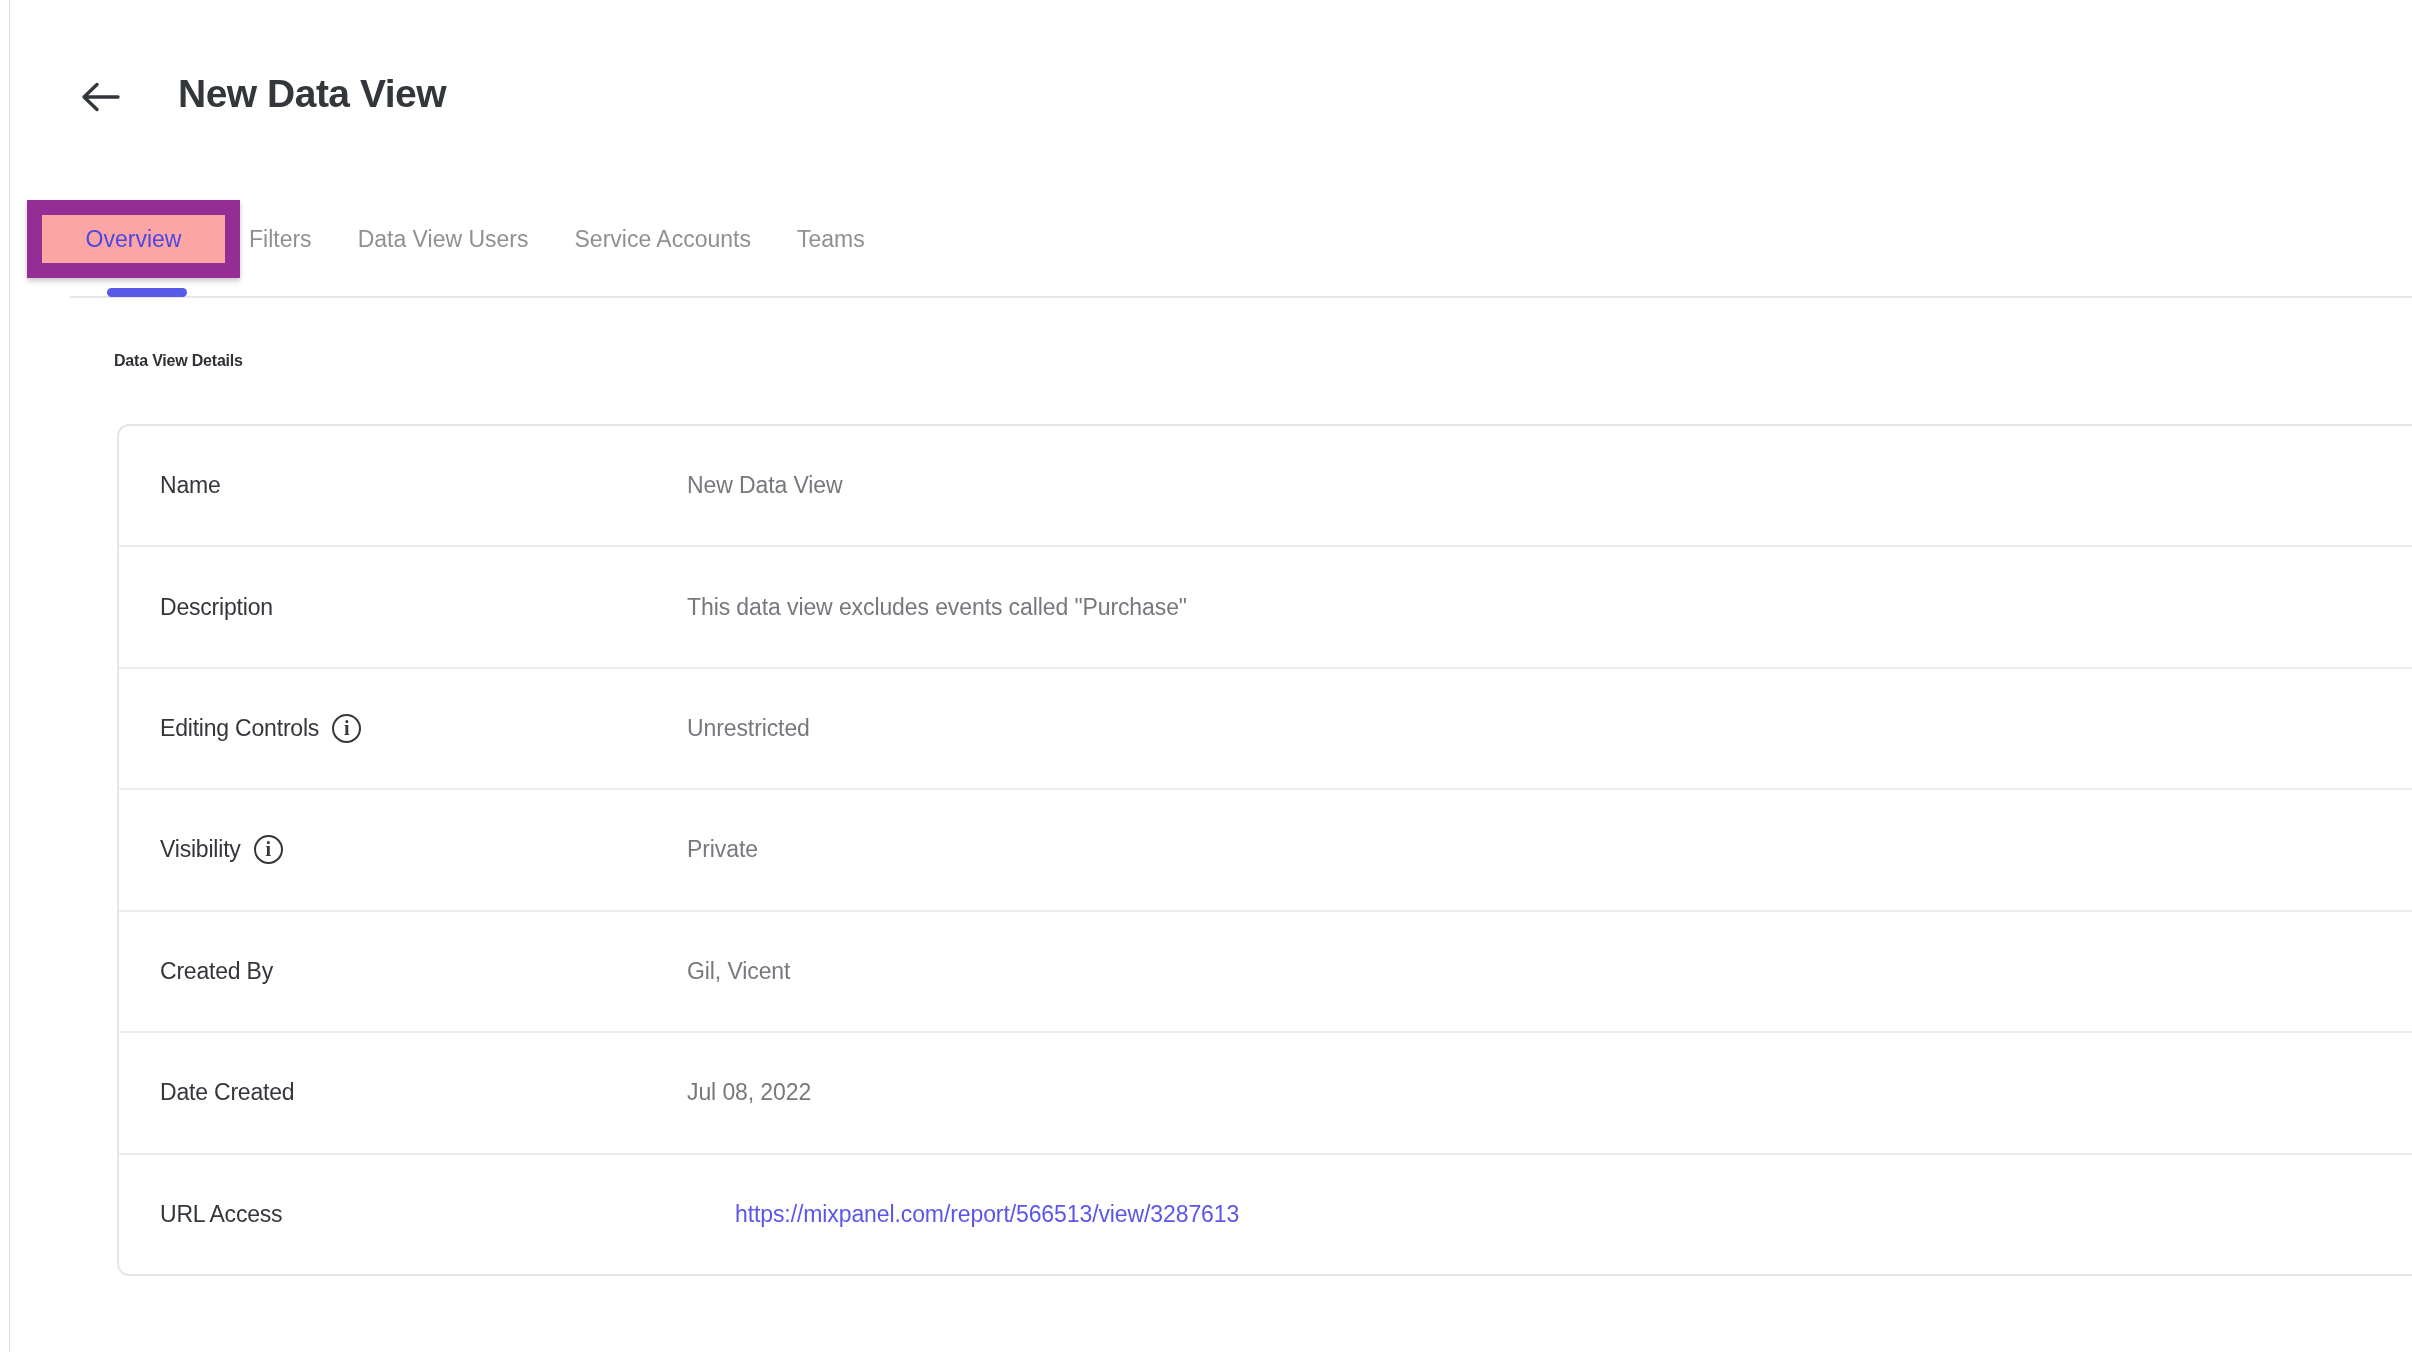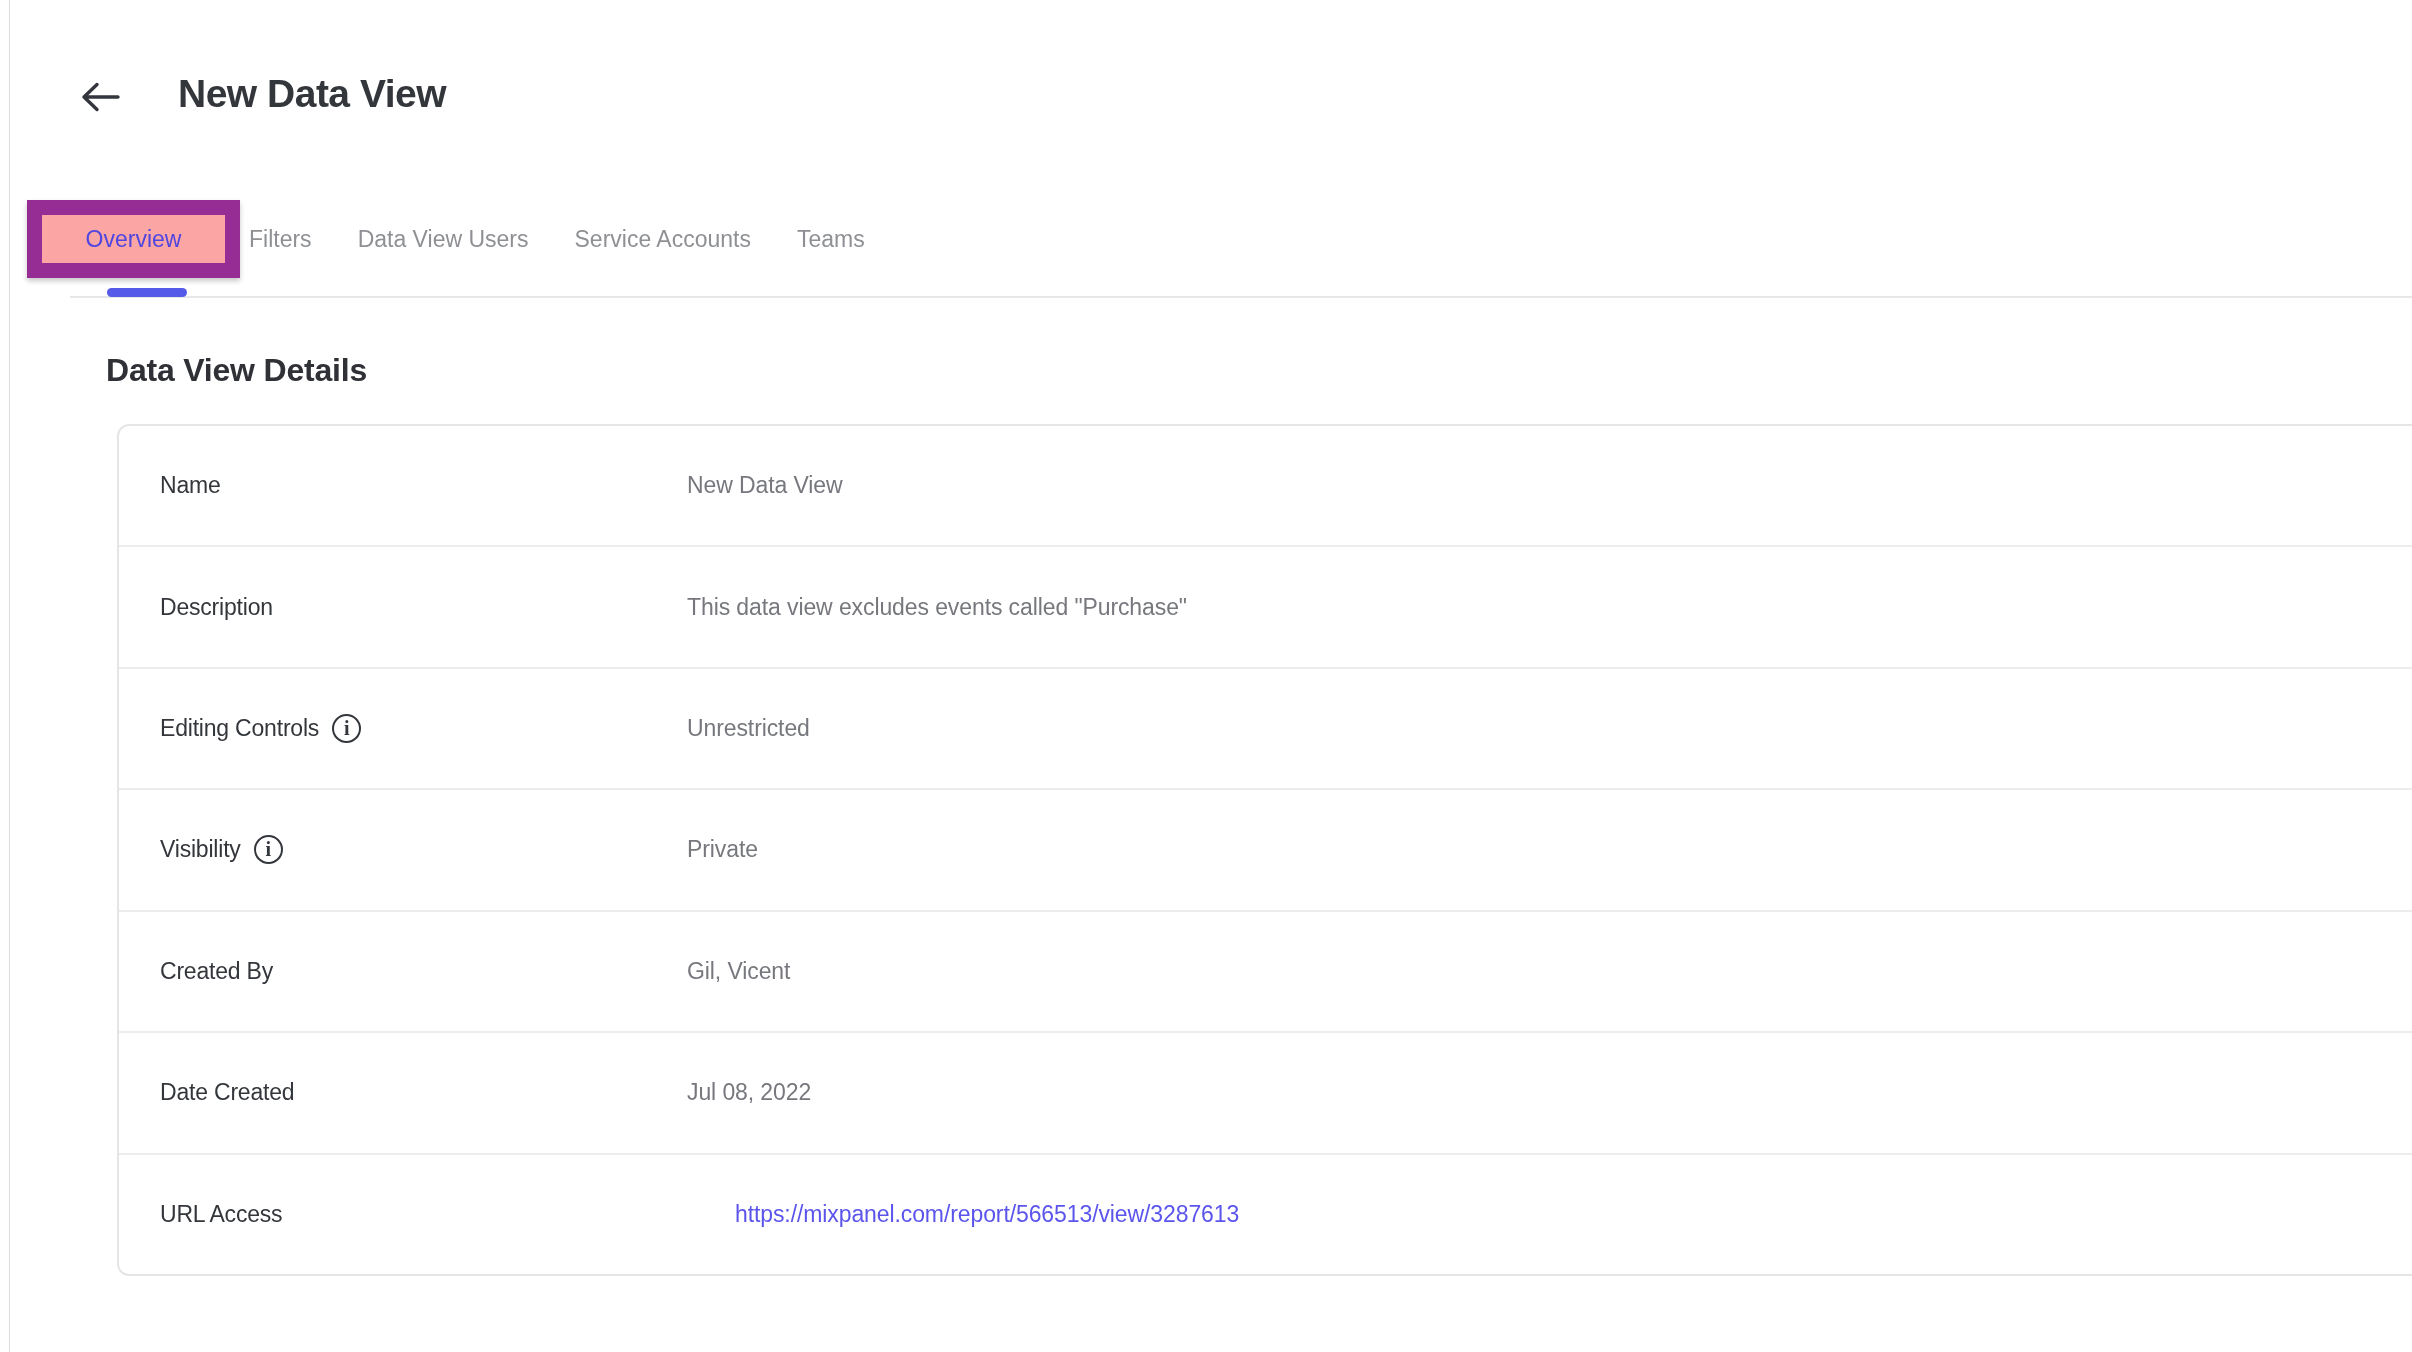--- a/index.html
+++ b/index.html
@@ -31,21 +31,21 @@
     border:15px solid var(--annotation);background:#fca5a5;
     box-shadow:0 3px 5px rgba(0,0,0,0.22);display:flex;align-items:center;justify-content:center;}
   .tab-active{font-size:23px;color:var(--accent);font-weight:500;cursor:pointer;}
   .tabs-rest{position:absolute;left:249px;top:226px;display:flex;gap:46px;align-items:center;}
   .tab{font-size:23px;color:var(--tab-inactive);font-weight:400;cursor:pointer;white-space:nowrap;}
   .tab-underline{position:absolute;left:107px;top:288px;width:80px;height:9px;border-radius:5px;
     background:var(--indicator);z-index:2;}
   .tabs-divider{position:absolute;left:70px;top:296px;right:0;height:2px;background:#e7e7e7;}
 
   
-  .section-heading{position:absolute;left:106px;top:352px;font-size:32px;font-weight:700;
+  .section-heading{position:absolute;left:114px;top:352px;font-size:16px;font-weight:700;
     color:#2f3136;letter-spacing:-0.2px;}
 
   
   .card{position:absolute;left:117px;top:424px;width:2360px;height:852px;background:#fff;
     border:2px solid var(--border);border-radius:12px;display:flex;flex-direction:column;}
   .row{flex:1;display:flex;align-items:center;position:relative;}
   .row + .row{border-top:2px solid var(--separator);}
   .row-label{display:flex;align-items:center;gap:13px;padding-left:41px;min-width:560px;}
   .label-text{font-size:23px;font-weight:400;color:var(--label);letter-spacing:-0.2px;}
   .info-icon{width:29px;height:29px;border:2.5px solid var(--label);border-radius:50%;

